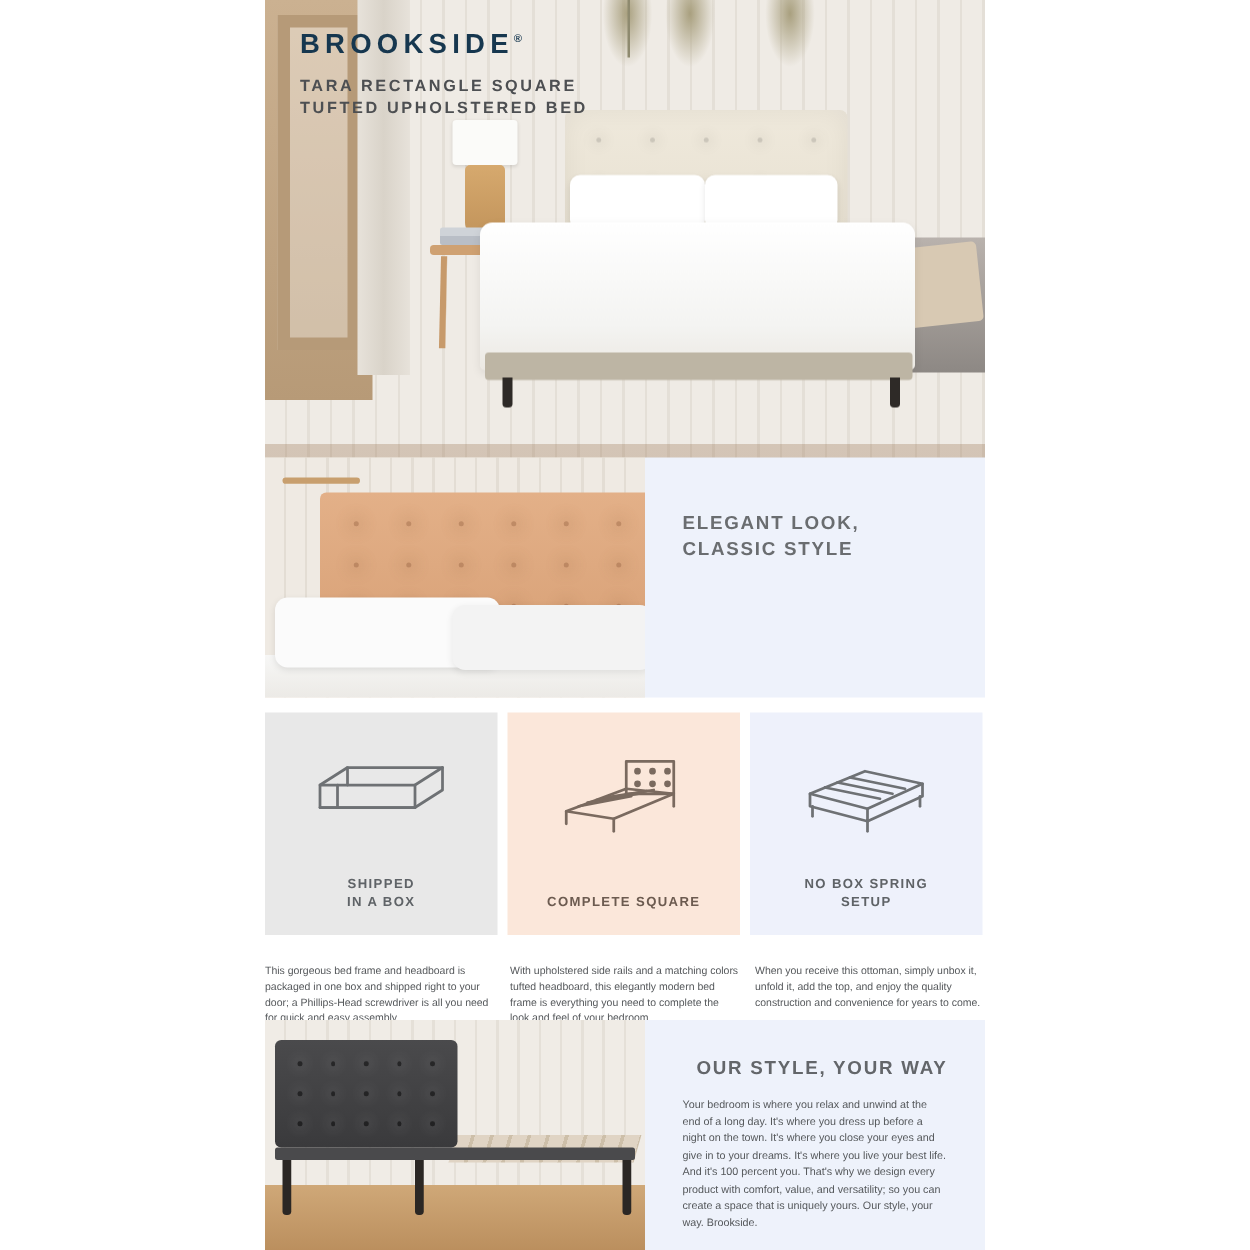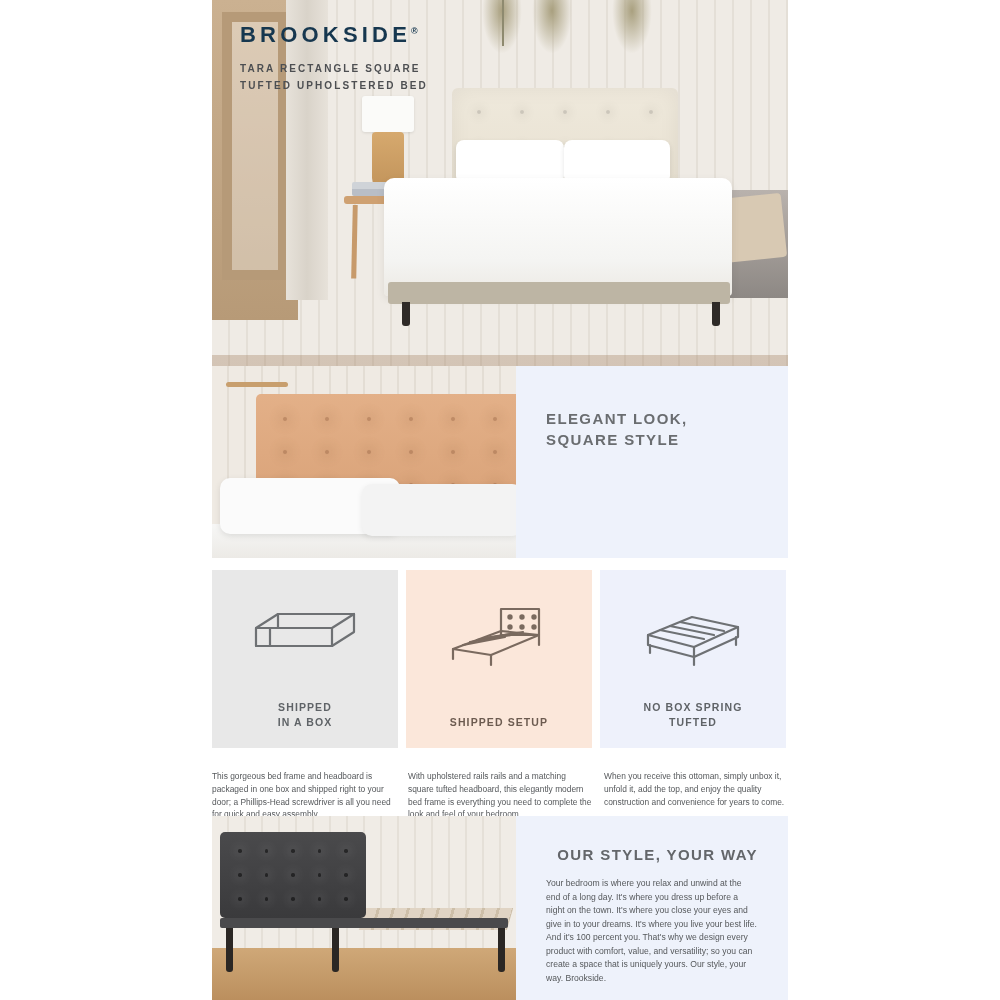--- a/index.html
+++ b/index.html
@@ -197,21 +197,21 @@
     margin: 0 0 12px 0;
     position: relative;
     display: inline-block;
   }
   .brand .reg {
     font-size: 9px;
     vertical-align: super;
     letter-spacing: 0;
   }
   .subtitle {
-    font-size: 10px;
+    font-size: 13px;
     letter-spacing: 2.1px;
     line-height: 17px;
     color: #4d4f52;
     font-weight: bold;
     margin: 0;
   }
 
   
   .sec2 {
     position: absolute;
@@ -489,21 +489,21 @@
             <i></i>
         </div>
       </div>
       <div class="s2-bed"></div>
       <div class="s2-pillow1"></div>
       <div class="s2-pillow2"></div>
     </div>
     <div class="sec2-copy">
       <h2 class="sec-head">
         <span>ELEGANT LOOK,</span><br>
-        <span>SQUARE STYLE</span>
+        <span>CLASSIC STYLE</span>
       </h2>
     </div>
   </div>
 
   <div class="sec3">
     <div class="cards">
 
       <div class="card c1">
         <div class="card-icon">
           <svg width="110" height="64" viewBox="0 0 110 64" fill="none" stroke="#6e7174" stroke-width="2.2" stroke-linejoin="round" stroke-linecap="round">
@@ -535,49 +535,49 @@
             <path d="M10 46 L10 56"></path>
             <path d="M48 52 L48 62"></path>
             <path d="M96 32 L96 42"></path>
             <path d="M20 42 L62 34"></path>
             <path d="M27 39 L68 32"></path>
             <path d="M34 37 L74 30"></path>
             <path d="M41 35 L80 29"></path>
           </svg>
         </div>
         <div class="card-title">
-          <span>SHIPPED SETUP</span>
+          <span>COMPLETE SQUARE</span>
         </div>
       </div>
 
       <div class="card c3">
         <div class="card-icon">
           <svg width="110" height="58" viewBox="0 0 110 58" fill="none" stroke="#6e7174" stroke-width="2.2" stroke-linejoin="round" stroke-linecap="round">
             <path d="M10 26 L54 8 L100 18 L56 38 Z"></path>
             <path d="M10 26 L10 36 L56 48 L56 38"></path>
             <path d="M100 18 L100 28 L56 48"></path>
             <path d="M22 21 L66 30"></path>
             <path d="M32 17 L76 26"></path>
             <path d="M42 13 L86 22"></path>
             <path d="M12 36 L12 44"></path>
             <path d="M56 48 L56 56"></path>
             <path d="M98 28 L98 36"></path>
           </svg>
         </div>
         <div class="card-title">
           <span>NO BOX SPRING</span><br>
-          <span>TUFTED</span>
+          <span>SETUP</span>
         </div>
       </div>
 
     </div>
 
     <div class="descs">
       <p class="desc">This gorgeous bed frame and headboard is packaged in one box and shipped right to your door; a Phillips-Head screwdriver is all you need for quick and easy assembly.</p>
-      <p class="desc">With upholstered rails rails and a matching square tufted headboard, this elegantly modern bed frame is everything you need to complete the look and feel of your bedroom.</p>
+      <p class="desc">With upholstered side rails and a matching colors tufted headboard, this elegantly modern bed frame is everything you need to complete the look and feel of your bedroom.</p>
       <p class="desc">When you receive this ottoman, simply unbox it, unfold it, add the top, and enjoy the quality construction and convenience for years to come.</p>
     </div>
   </div>
 
   <div class="sec4">
     <div class="sec4-img">
       <div class="s4-wall"></div>
       <div class="s4-floor"></div>
       <div class="s4-slats"></div>
       <div class="s4-rail"></div>

